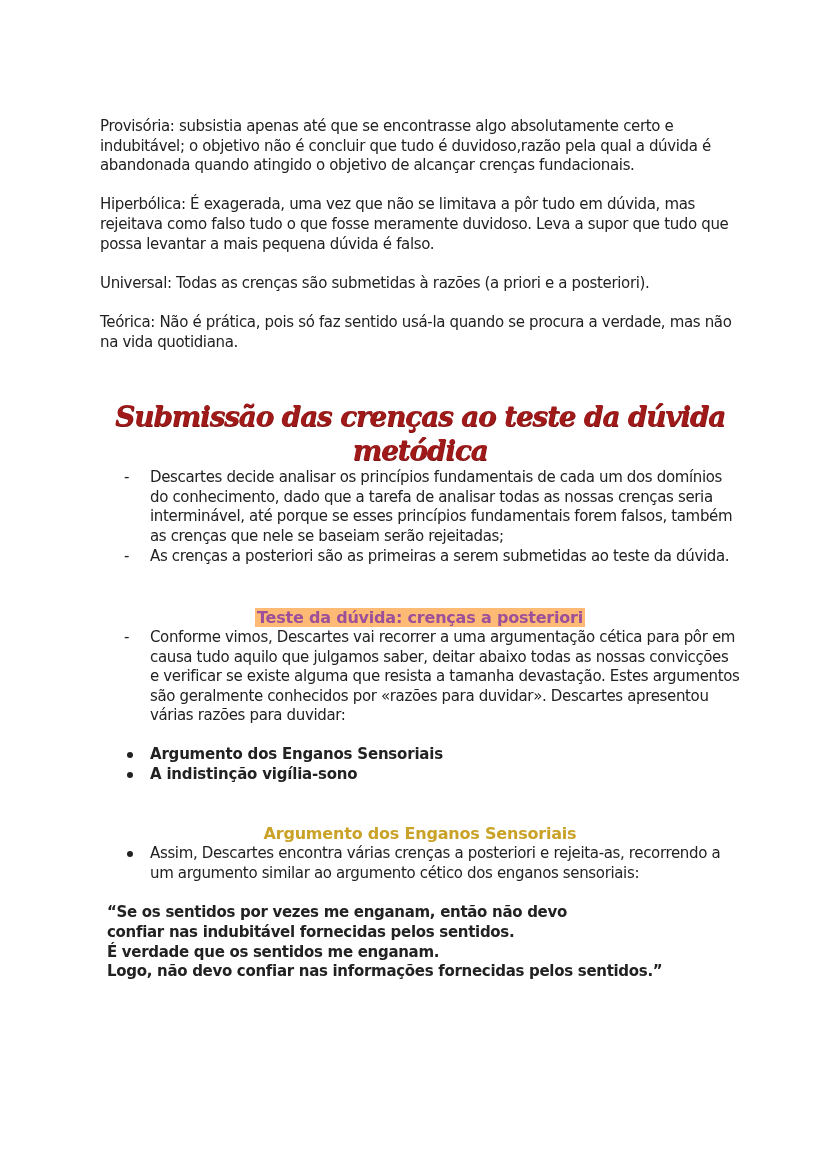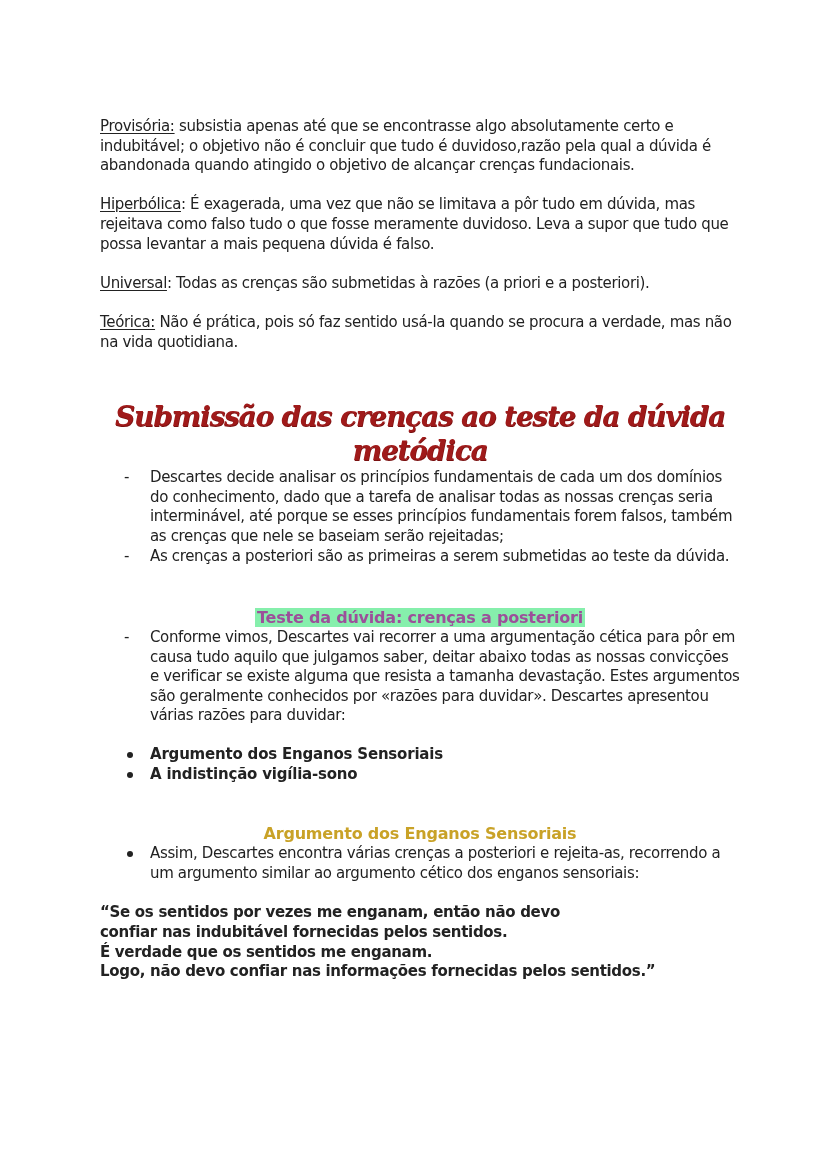--- a/index.html
+++ b/index.html
@@ -6,21 +6,21 @@
     html, body { width: 828px; height: 1169px; background: #ffffff; overflow: hidden; }
     body {
       font-family: "DejaVu Sans", sans-serif;
       color: #222222;
       font-size: 15px;
       line-height: 19.6px;
       position: relative;
     }
     .page { position: absolute; left: 100px; top: 117px; width: 640px; }
     .para { margin-bottom: 19.6px; letter-spacing: -0.35px; }
-    .para .term { text-decoration: underline; text-underline-offset: 2px; }
+    .para .term { text-underline-offset: 2px; }
     .main-title {
       text-align: center;
       font-family: "DejaVu Serif", serif;
       font-weight: bold;
       font-style: italic;
       font-size: 28px;
       line-height: 34px;
       color: #a01a1a;
       letter-spacing: -1.2px;
       margin-left: -20px;
@@ -29,30 +29,30 @@
     }
     .dash-list { list-style: none; margin-left: 24px; }
     .dash-list li { position: relative; padding-left: 26px; letter-spacing: -0.35px; }
     .dash-list li .marker { position: absolute; left: 0; top: 0; }
     .sub-heading {
       text-align: center;
       font-size: 16px;
       line-height: 20px;
       letter-spacing: -0.2px;
     }
-    .sub-heading .hl { background: #86efac; color: #9c4f9a; padding: 0 2px; }
+    .sub-heading .hl { background: #fdba74; color: #9c4f9a; padding: 0 2px; }
     .sub-heading.gold { color: #c9a227; }
     .bullet-list { list-style: none; margin-left: 24px; }
     .bullet-list li { position: relative; padding-left: 26px; letter-spacing: -0.35px; }
     .bullet-list li .marker {
       position: absolute; left: 3px; top: 7px; width: 6px; height: 6px; border-radius: 50%; background: #222;
     }
     .bold-list li { font-weight: bold; letter-spacing: -0.2px; }
     .quote { font-weight: bold; letter-spacing: -0.3px; }
-    .quote div { white-space: nowrap; }
+    .quote div { white-space: nowrap; margin-left: 7px; }
   </style>
 </head>
 <body>
 
 <div class="page">
 
   <div class="para">
     <span class="term">Provisória:</span><span> subsistia apenas até que se encontrasse algo absolutamente certo e indubitável; o objetivo não é concluir que tudo é duvidoso,razão pela qual a dúvida é abandonada quando atingido o objetivo de alcançar crenças fundacionais.</span>
   </div>
 

